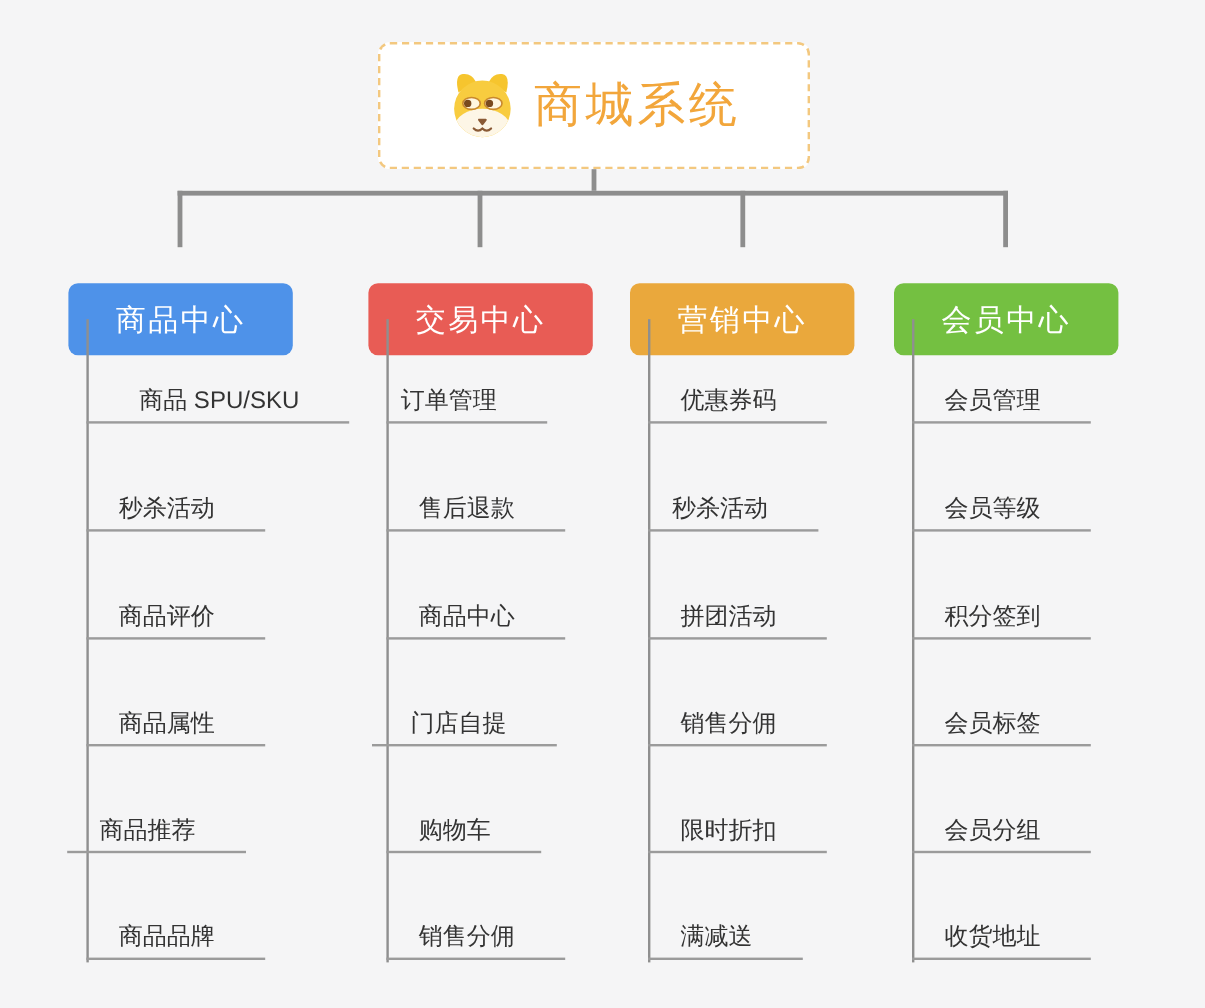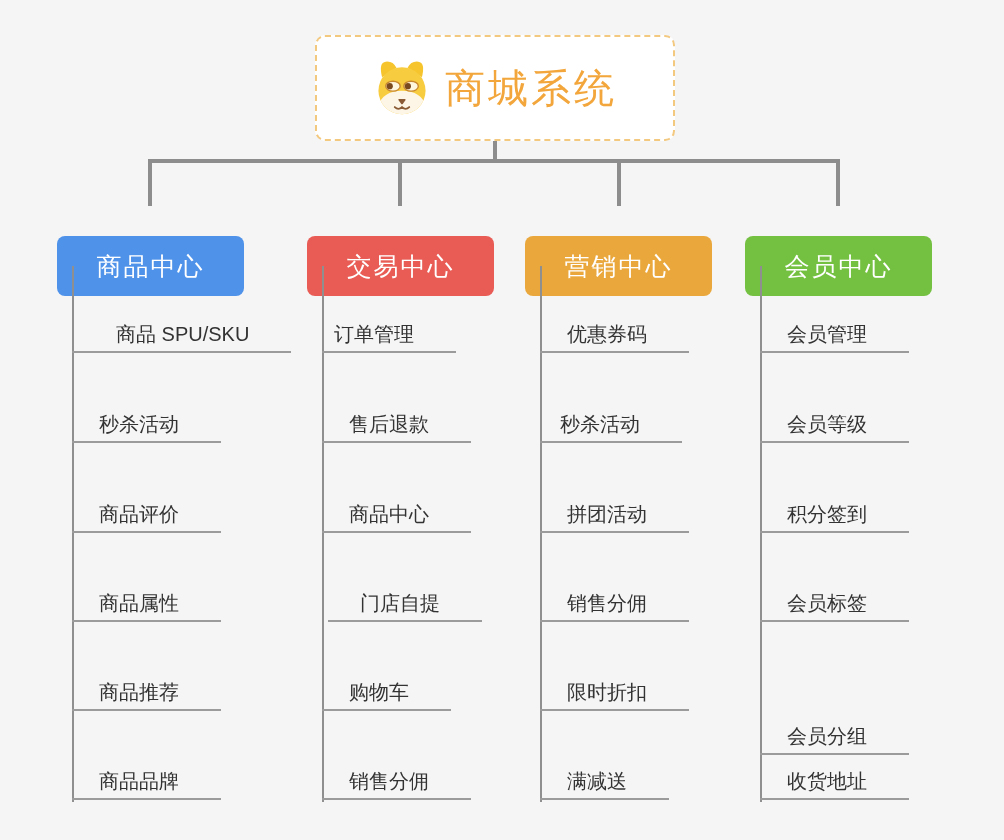--- a/index.html
+++ b/index.html
@@ -67,41 +67,41 @@
   <div class="vline" style="left: 617px; top: 159px; width: 4px; height: 47px; background: rgb(141, 141, 141);"></div>
   <div class="vline" style="left: 836px; top: 159px; width: 4px; height: 47px; background: rgb(141, 141, 141);"></div>
 
   <div id="branches">
       <div class="branch-box" style="left: 57px; background: rgb(78, 146, 233);">商品中心</div>
       <div class="spine" style="left: 72px;"></div>
       <div class="subtopic" style="left: 72px; top: 319px; padding-left: 44px;">商品 SPU/SKU</div>
       <div class="subtopic" style="left: 72px; top: 409px;">秒杀活动</div>
       <div class="subtopic" style="left: 72px; top: 499px;">商品评价</div>
       <div class="subtopic" style="left: 72px; top: 588px;">商品属性</div>
-      <div class="subtopic" style="left: 72px; top: 677px;">商品推荐</div>
+      <div class="subtopic" style="left: 56px; top: 677px;">商品推荐</div>
       <div class="subtopic" style="left: 72px; top: 766px;">商品品牌</div>
       <div class="branch-box" style="left: 307px; background: rgb(232, 92, 85);">交易中心</div>
       <div class="spine" style="left: 322px;"></div>
       <div class="subtopic" style="left: 322px; top: 319px; padding-left: 12px;">订单管理</div>
       <div class="subtopic" style="left: 322px; top: 409px;">售后退款</div>
       <div class="subtopic" style="left: 322px; top: 499px;">商品中心</div>
-      <div class="subtopic" style="left: 328px; top: 588px; padding-left: 32px;">门店自提</div>
+      <div class="subtopic" style="left: 310px; top: 588px; padding-left: 32px;">门店自提</div>
       <div class="subtopic" style="left: 322px; top: 677px;">购物车</div>
       <div class="subtopic" style="left: 322px; top: 766px;">销售分佣</div>
       <div class="branch-box" style="left: 525px; background: rgb(234, 168, 60);">营销中心</div>
       <div class="spine" style="left: 540px;"></div>
       <div class="subtopic" style="left: 540px; top: 319px;">优惠券码</div>
       <div class="subtopic" style="left: 540px; top: 409px; padding-left: 20px;">秒杀活动</div>
       <div class="subtopic" style="left: 540px; top: 499px;">拼团活动</div>
       <div class="subtopic" style="left: 540px; top: 588px;">销售分佣</div>
       <div class="subtopic" style="left: 540px; top: 677px;">限时折扣</div>
       <div class="subtopic" style="left: 540px; top: 766px;">满减送</div>
       <div class="branch-box" style="left: 745px; background: rgb(116, 192, 65);">会员中心</div>
       <div class="spine" style="left: 760px;"></div>
       <div class="subtopic" style="left: 760px; top: 319px;">会员管理</div>
       <div class="subtopic" style="left: 760px; top: 409px;">会员等级</div>
       <div class="subtopic" style="left: 760px; top: 499px;">积分签到</div>
       <div class="subtopic" style="left: 760px; top: 588px;">会员标签</div>
-      <div class="subtopic" style="left: 760px; top: 677px; margin-top: 44px;">会员分组</div>
+      <div class="subtopic" style="left: 760px; top: 677px;">会员分组</div>
       <div class="subtopic" style="left: 760px; top: 766px;">收货地址</div>
     </div>
 
 </div>
 
 </body></html>

